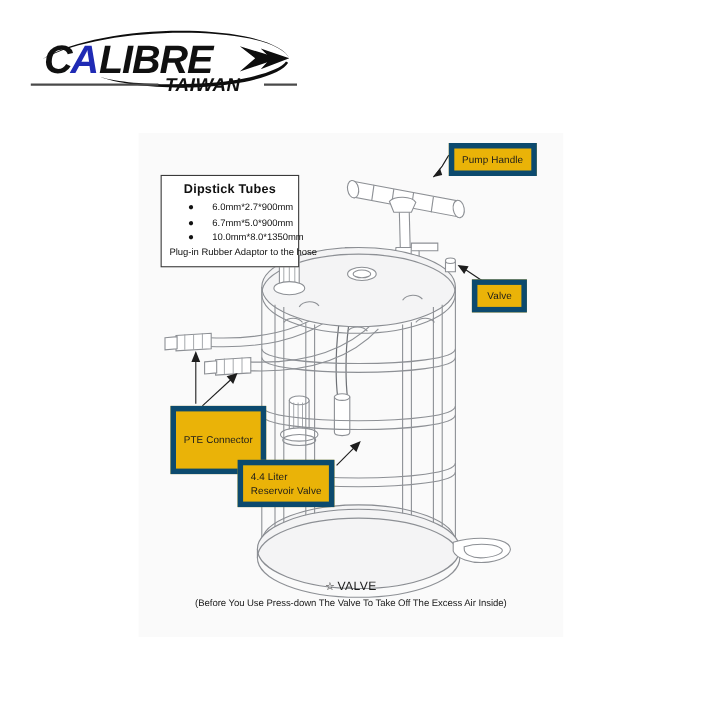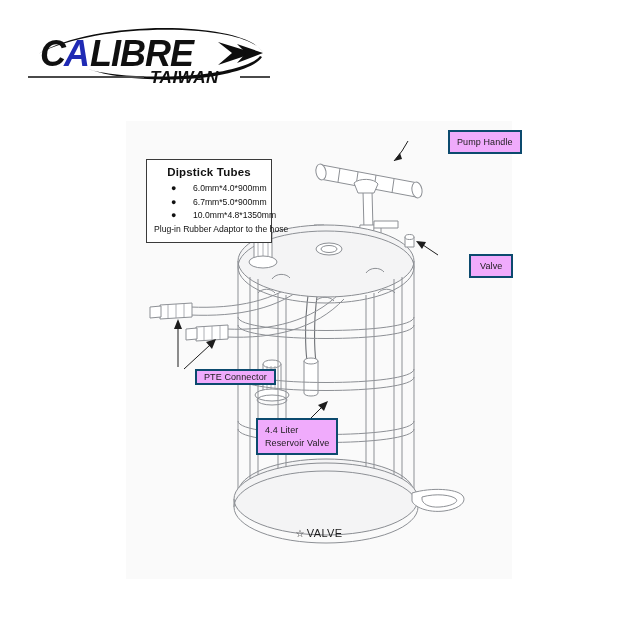--- a/index.html
+++ b/index.html
@@ -41,48 +41,47 @@
   }
   #diagram-svg {
     position: absolute;
     left: 0;
     top: 0;
   }
 
   
   .callout-box {
     position: absolute;
-    background: #f0abfc;
-    border: 2px solid #0c4a6e;
+    background: #eab308;
+    border: 5px solid #0c4a6e;
     box-sizing: border-box;
     color: #1b1b1b;
     font-size: 9px;
     line-height: 12px;
     letter-spacing: 0.1px;
     white-space: nowrap;
-    margin-left: 40px;
   }
   .callout-box .callout-line {
     display: block;
   }
 
   #callout-pump-handle {
     left: 408px;
     top: 130px;
     padding: 4px 7px 4px 7px;
   }
   #callout-valve {
     left: 429px;
     top: 254px;
     padding: 4px 9px;
   }
   #callout-pte-connector {
     left: 155px;
     top: 369px;
-    padding: 0 7px;
+    padding: 20px 7px;
   }
   #callout-reservoir-tank {
     left: 216px;
     top: 418px;
     padding: 4px 7px;
     line-height: 12.5px;
   }
 
   
   #dipstick-box {
@@ -339,29 +338,29 @@
       <path class="lead" d="M180 302 L 196 286"></path>
       <path d="M202 280 L 198 290 L 192 284 Z" fill="#1d1d1d"></path>
     </g>
   </svg>
 
   <div id="dipstick-box" style="left:20px; top:38px;">
     <div id="dipstick-title">Dipstick Tubes</div>
 
     <span class="dipstick-item">
       <span class="bullet">●</span>
-      <span>6.0mm*4.0*900mm</span>
+      <span>6.0mm*2.7*900mm</span>
     </span>
     <span class="dipstick-item">
       <span class="bullet">●</span>
       <span>6.7mm*5.0*900mm</span>
     </span>
     <span class="dipstick-item">
       <span class="bullet">●</span>
-      <span>10.0mm*4.8*1350mm</span>
+      <span>10.0mm*8.0*1350mm</span>
     </span>
 
     <span class="dipstick-note">Plug-in Rubber Adaptor to the hose</span>
   </div>
 </div>
 
 <div class="callout-box" id="callout-pump-handle">
   <span class="callout-line">Pump Handle</span>
 </div>
 
@@ -375,13 +374,14 @@
 
 <div class="callout-box" id="callout-reservoir-tank">
   <span class="callout-line">4.4 Liter</span>
   <span class="callout-line">Reservoir Valve</span>
 </div>
 
 <div id="footer-text">
   <div id="footer-valve-line">
     <span id="footer-valve-star">☆</span><span>VALVE</span>
   </div>
+  <div id="footer-instruction">(Before You Use Press-down The Valve To Take Off The Excess Air Inside)</div>
 </div>
 
 </body></html>

